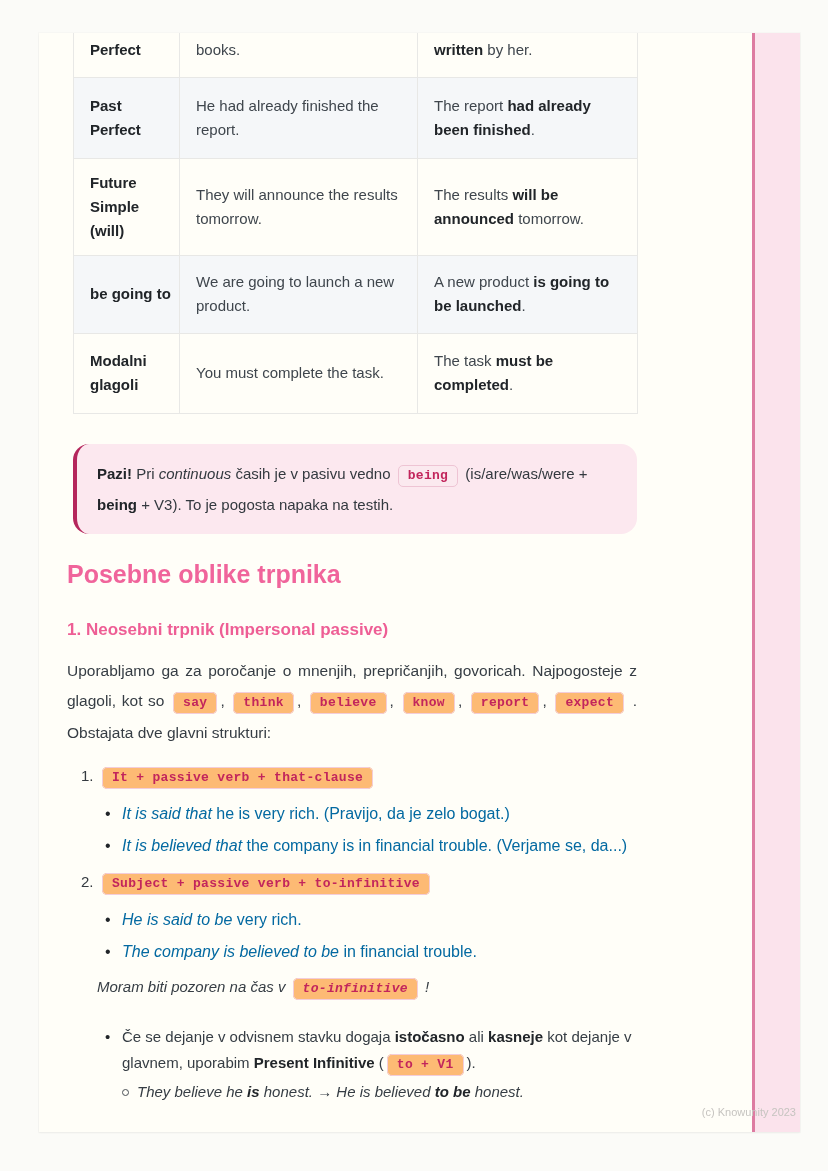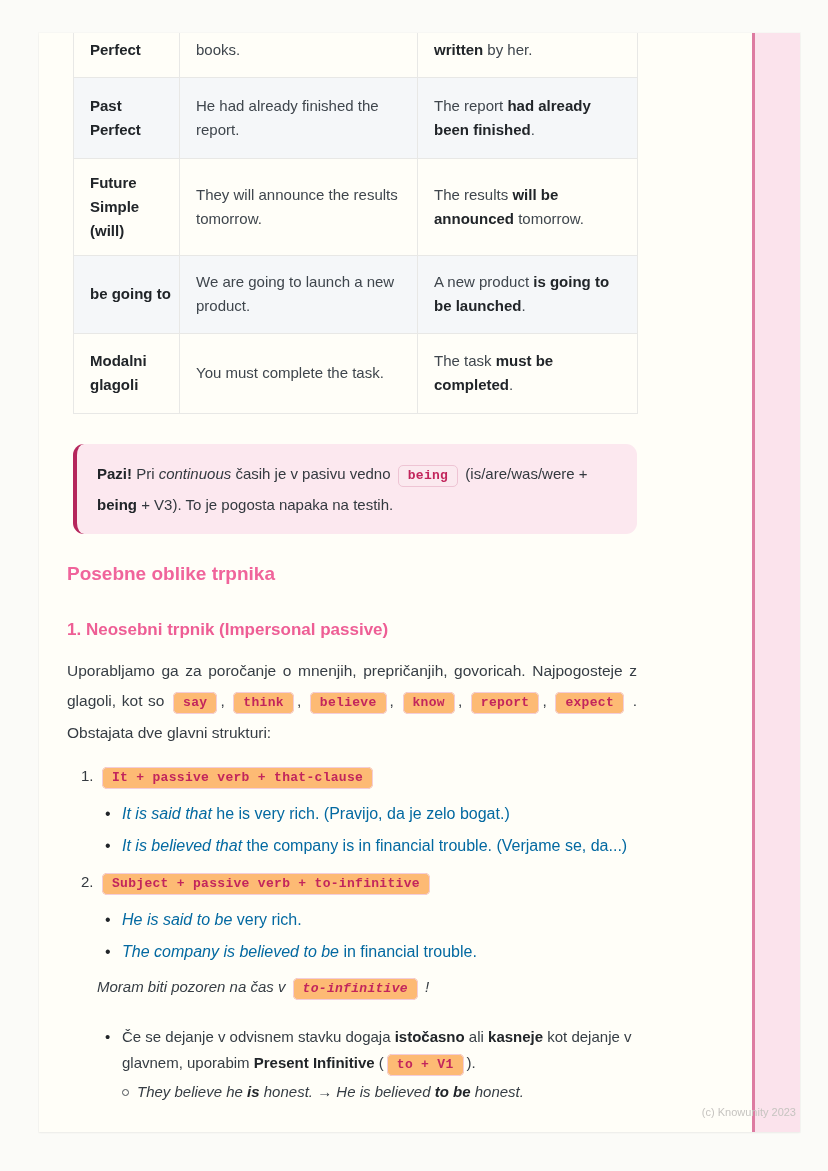--- a/index.html
+++ b/index.html
@@ -65,30 +65,30 @@
     margin:0 3px;
     white-space:nowrap;
   }
   code.chip.it { font-style:italic; }
 
   
   .callout {
     width:564px; margin:30px 0 0 6px;
     background:#fce8ef;
     border-left:4px solid #b5265c;
-    border-radius:11px;
+    border-radius:16px;
     padding:15px 20px;
     font-size:15px; line-height:29px; color:#33393f;
   }
   .callout code.chip { background:#fbe9ef; border-color:#eec4d4; }
 
   
   h2.sec {
     margin-top:26px;
-    font-size:19px; line-height:28px; font-weight:700; color:#f0649b;
+    font-size:25px; line-height:28px; font-weight:700; color:#f0649b;
   }
   h3.sec {
     margin-top:30px;
     font-size:17px; line-height:23px; font-weight:700; color:#ee5e95;
   }
   p.intro {
     margin-top:15px;
     font-size:15.5px; line-height:30px;
     text-align:justify;
   }

